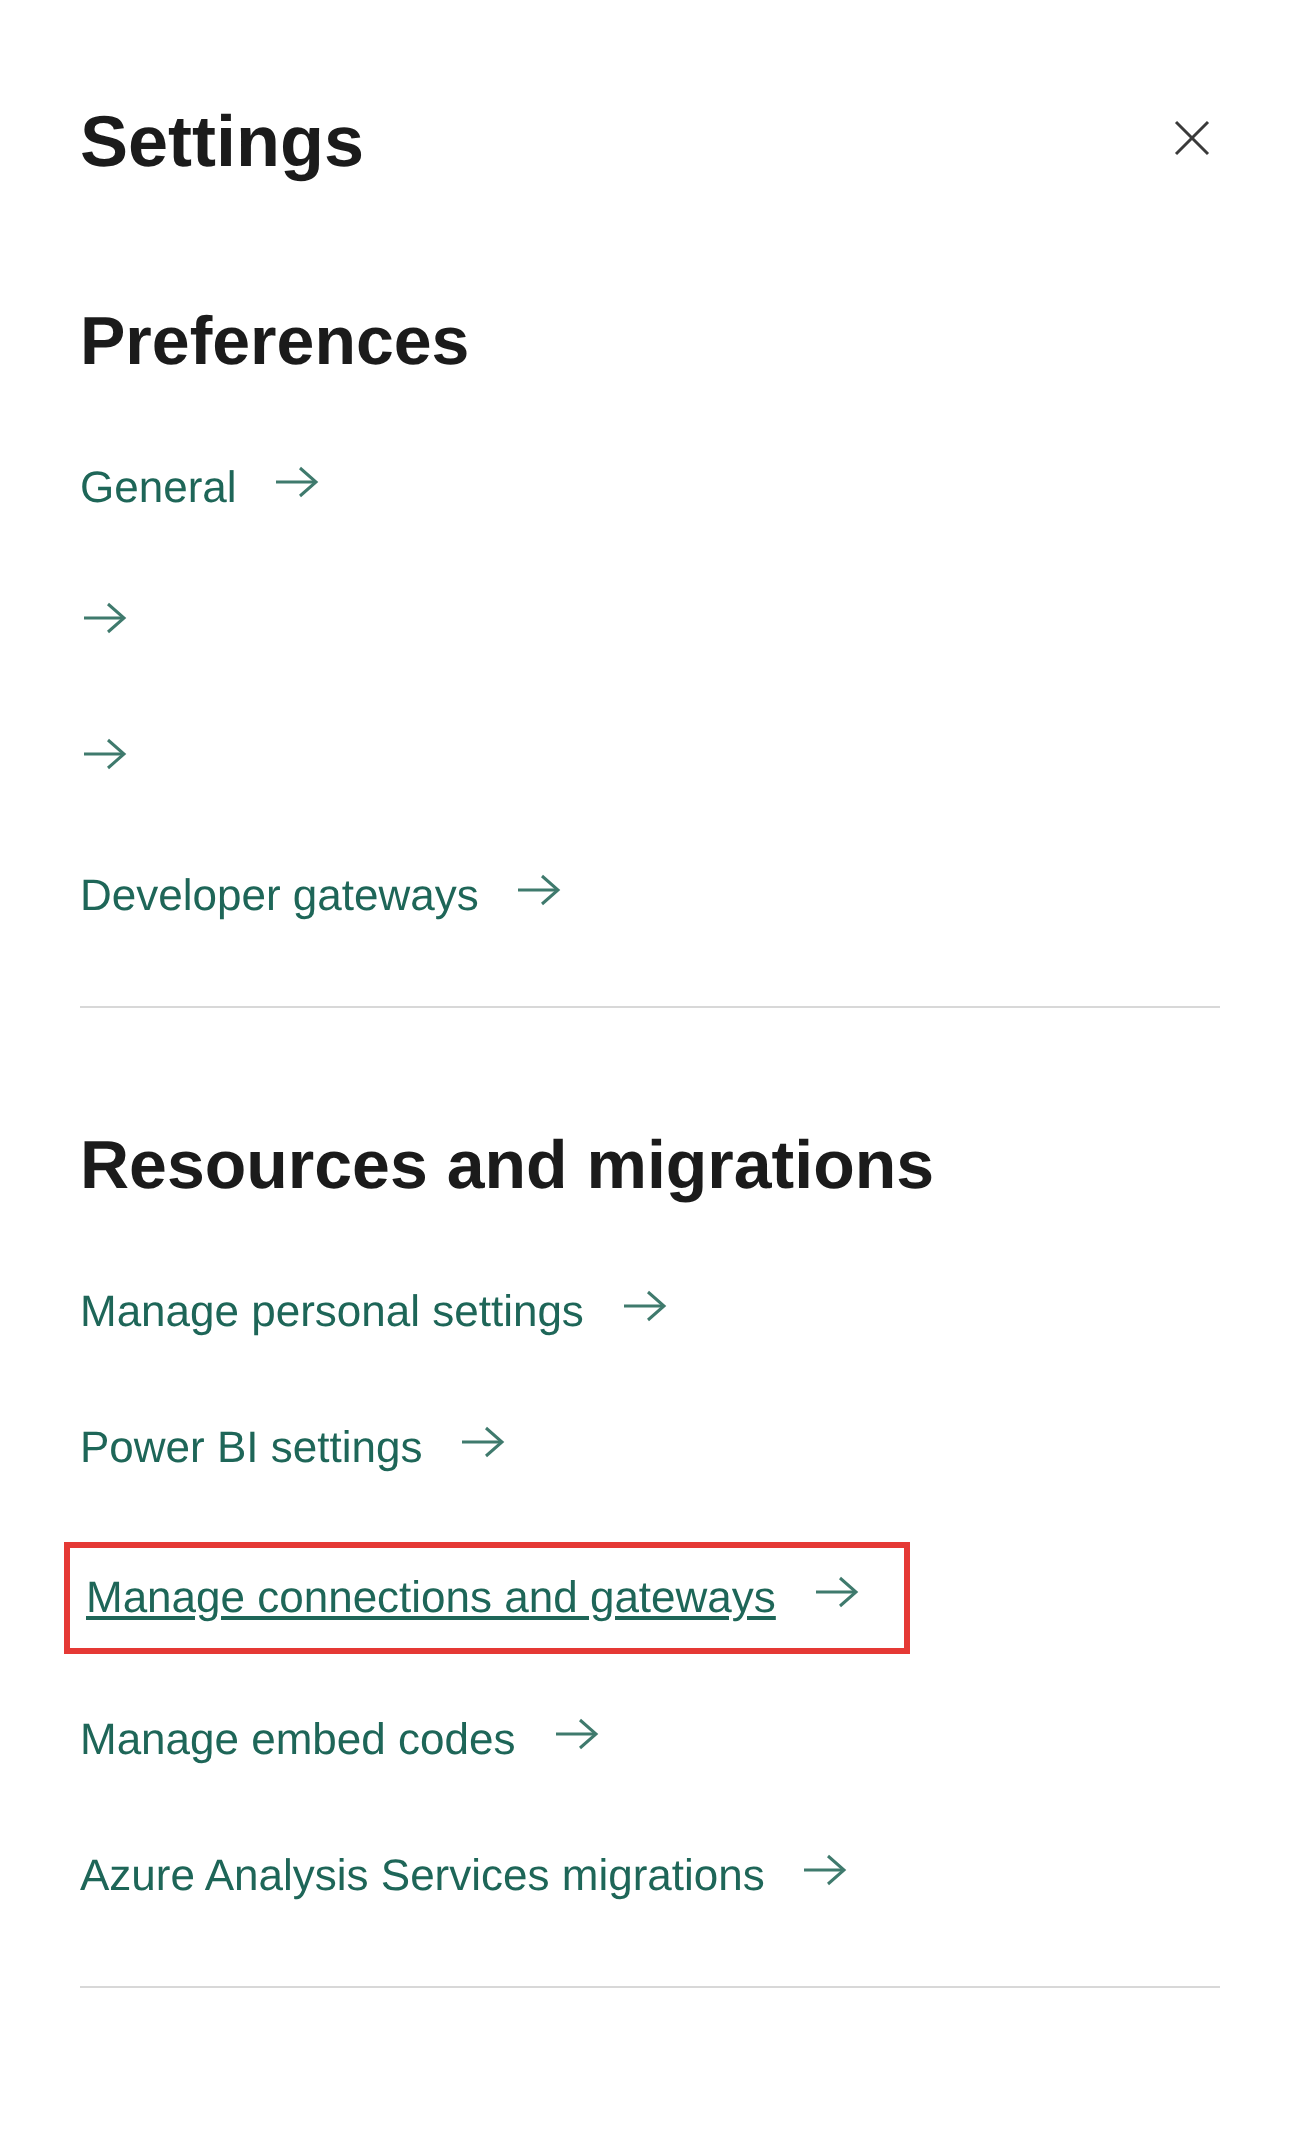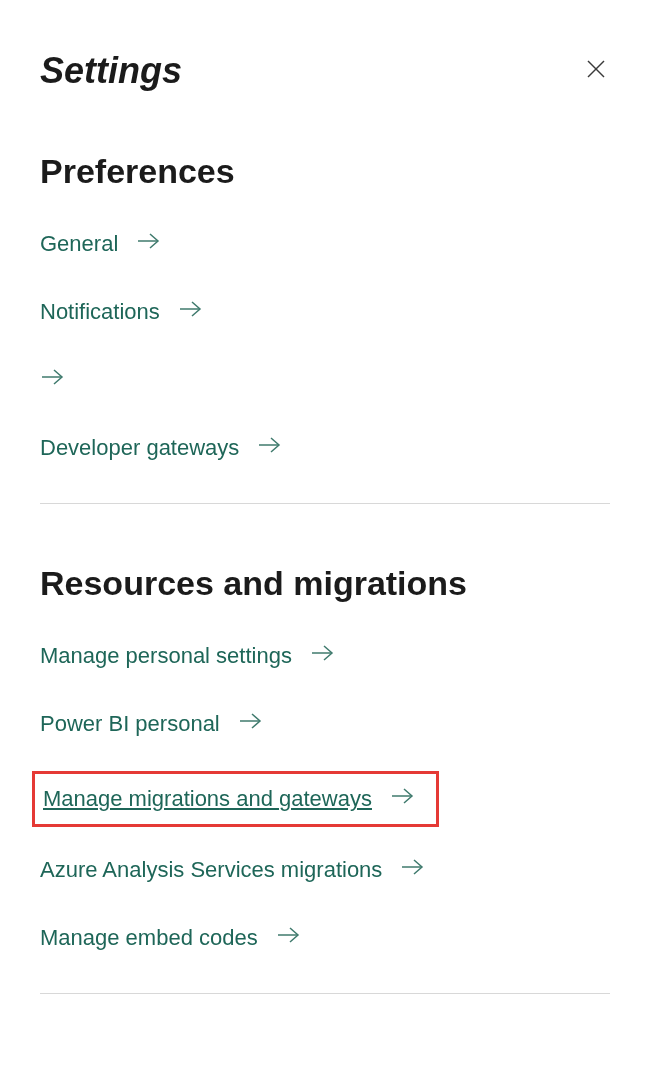--- a/index.html
+++ b/index.html
@@ -13,21 +13,20 @@
       width: 650px;
       height: 1075px;
       padding: 50px 40px 40px 40px;
       color: #1b1b1b;
     }
     .header {
       display: flex;
       justify-content: space-between;
       align-items: center;
       margin-bottom: 60px;
-      font-style: italic;
     }
     .title {
       font-size: 36px;
       font-weight: 700;
       color: #1b1b1b;
     }
     .close-btn {
       cursor: pointer;
       width: 28px;
       height: 28px;
@@ -114,21 +113,20 @@
     <span class="link-text">General</span>
     <span class="arrow-icon">
       <svg viewBox="0 0 26 20">
           <line x1="2" y1="10" x2="22" y2="10"></line>
           <polyline points="14,3 22,10 14,17"></polyline>
         </svg>
     </span>
   </div>
 
   <div class="link-item">
-    <span class="link-text">Notifications</span>
     <span class="arrow-icon">
       <svg viewBox="0 0 26 20">
           <line x1="2" y1="10" x2="22" y2="10"></line>
           <polyline points="14,3 22,10 14,17"></polyline>
         </svg>
     </span>
   </div>
 
   <div class="link-item">
     <span class="arrow-icon">
@@ -159,53 +157,53 @@
     <span class="link-text">Manage personal settings</span>
     <span class="arrow-icon">
       <svg viewBox="0 0 26 20">
           <line x1="2" y1="10" x2="22" y2="10"></line>
           <polyline points="14,3 22,10 14,17"></polyline>
         </svg>
     </span>
   </div>
 
   <div class="link-item">
-    <span class="link-text">Power BI personal</span>
+    <span class="link-text">Power BI settings</span>
     <span class="arrow-icon">
       <svg viewBox="0 0 26 20">
           <line x1="2" y1="10" x2="22" y2="10"></line>
           <polyline points="14,3 22,10 14,17"></polyline>
         </svg>
     </span>
   </div>
 
   <div class="link-item highlighted">
-    <span class="link-text">Manage migrations and gateways</span>
+    <span class="link-text">Manage connections and gateways</span>
+    <span class="arrow-icon">
+      <svg viewBox="0 0 26 20">
+          <line x1="2" y1="10" x2="22" y2="10"></line>
+          <polyline points="14,3 22,10 14,17"></polyline>
+        </svg>
+    </span>
+  </div>
+
+  <div class="link-item">
+    <span class="link-text">Manage embed codes</span>
     <span class="arrow-icon">
       <svg viewBox="0 0 26 20">
           <line x1="2" y1="10" x2="22" y2="10"></line>
           <polyline points="14,3 22,10 14,17"></polyline>
         </svg>
     </span>
   </div>
 
   <div class="link-item">
     <span class="link-text">Azure Analysis Services migrations</span>
     <span class="arrow-icon">
       <svg viewBox="0 0 26 20">
           <line x1="2" y1="10" x2="22" y2="10"></line>
           <polyline points="14,3 22,10 14,17"></polyline>
         </svg>
     </span>
   </div>
-
-  <div class="link-item">
-    <span class="link-text">Manage embed codes</span>
-    <span class="arrow-icon">
-      <svg viewBox="0 0 26 20">
-          <line x1="2" y1="10" x2="22" y2="10"></line>
-          <polyline points="14,3 22,10 14,17"></polyline>
-        </svg>
-    </span>
-  </div>
 </div>
 
 <hr class="divider-bottom">
 
 </body></html>

